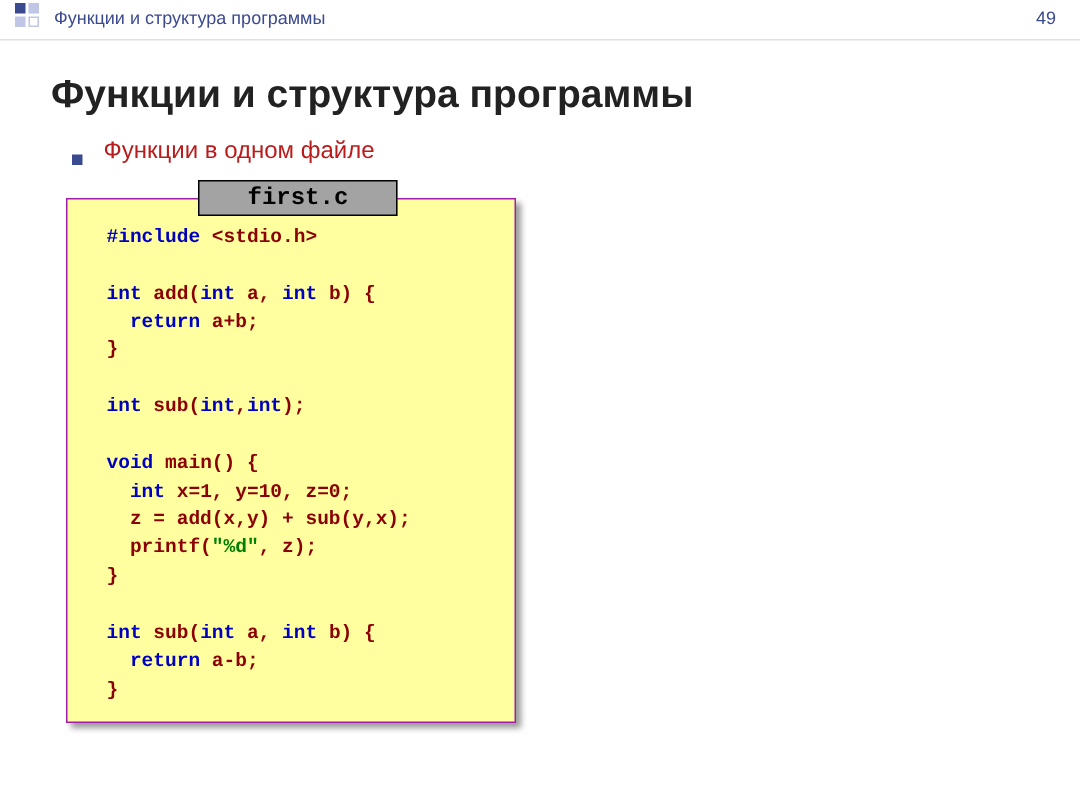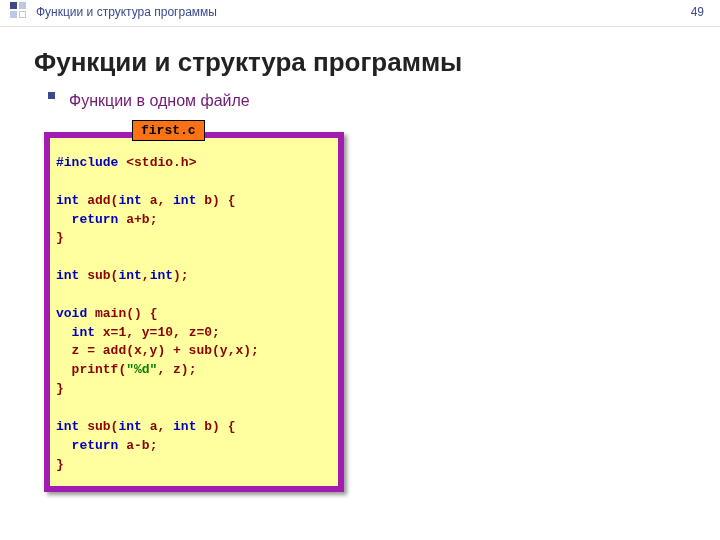--- a/index.html
+++ b/index.html
@@ -50,54 +50,54 @@
   }
   .main-title {
     margin: 20px 0 14px 34px;
     font-size: 26px;
     font-weight: bold;
     color: #222;
   }
   .bullet-row {
     margin-left: 48px;
     font-size: 16px;
-    color: #701a75;
+    color: #b91c1c;
     display: flex;
-    align-items: flex-start;
+    align-items: flex-end;
   }
   .bullet-row::before {
     content: "";
     display: inline-block;
     width: 7px;
     height: 7px;
     background: #3b4a8f;
     margin-right: 14px;
   }
   .code-wrap {
     position: relative;
     margin: 22px 0 0 44px;
     width: 300px;
   }
   .filename-tab {
     position: absolute;
     left: 88px;
     top: -12px;
-    background: #f97316;
+    background: #a3a3a3;
     border: 1.5px solid #000;
-    padding: 2px 8px;
+    padding: 2px 32px;
     font-family: "Courier New", monospace;
     font-weight: bold;
-    font-size: 13px;
+    font-size: 16px;
     z-index: 2;
   }
   .code-box {
     background: #ffffa0;
-    border: 6px solid #a21caf;
+    border: 1px solid #a21caf;
     box-shadow: 3px 3px 4px rgba(0,0,0,0.4);
-    padding: 16px 10px 12px 6px;
+    padding: 16px 10px 12px 26px;
     font-family: "Courier New", monospace;
     font-size: 13px;
     line-height: 1.45;
     font-weight: bold;
     color: #8b0000;
     white-space: pre;
   }
   .kw-blue { color: #0000c0; }
   .str-green { color: #008000; }
 </style>

